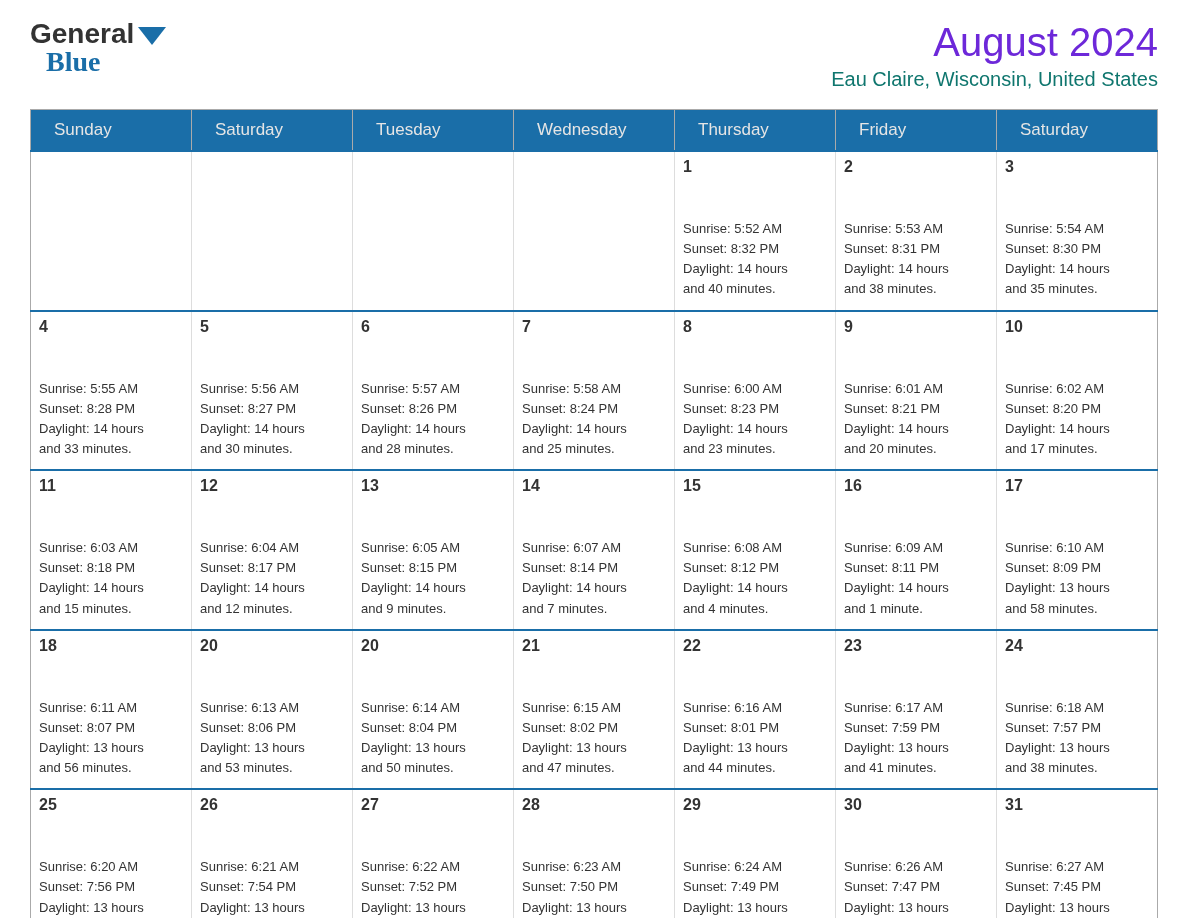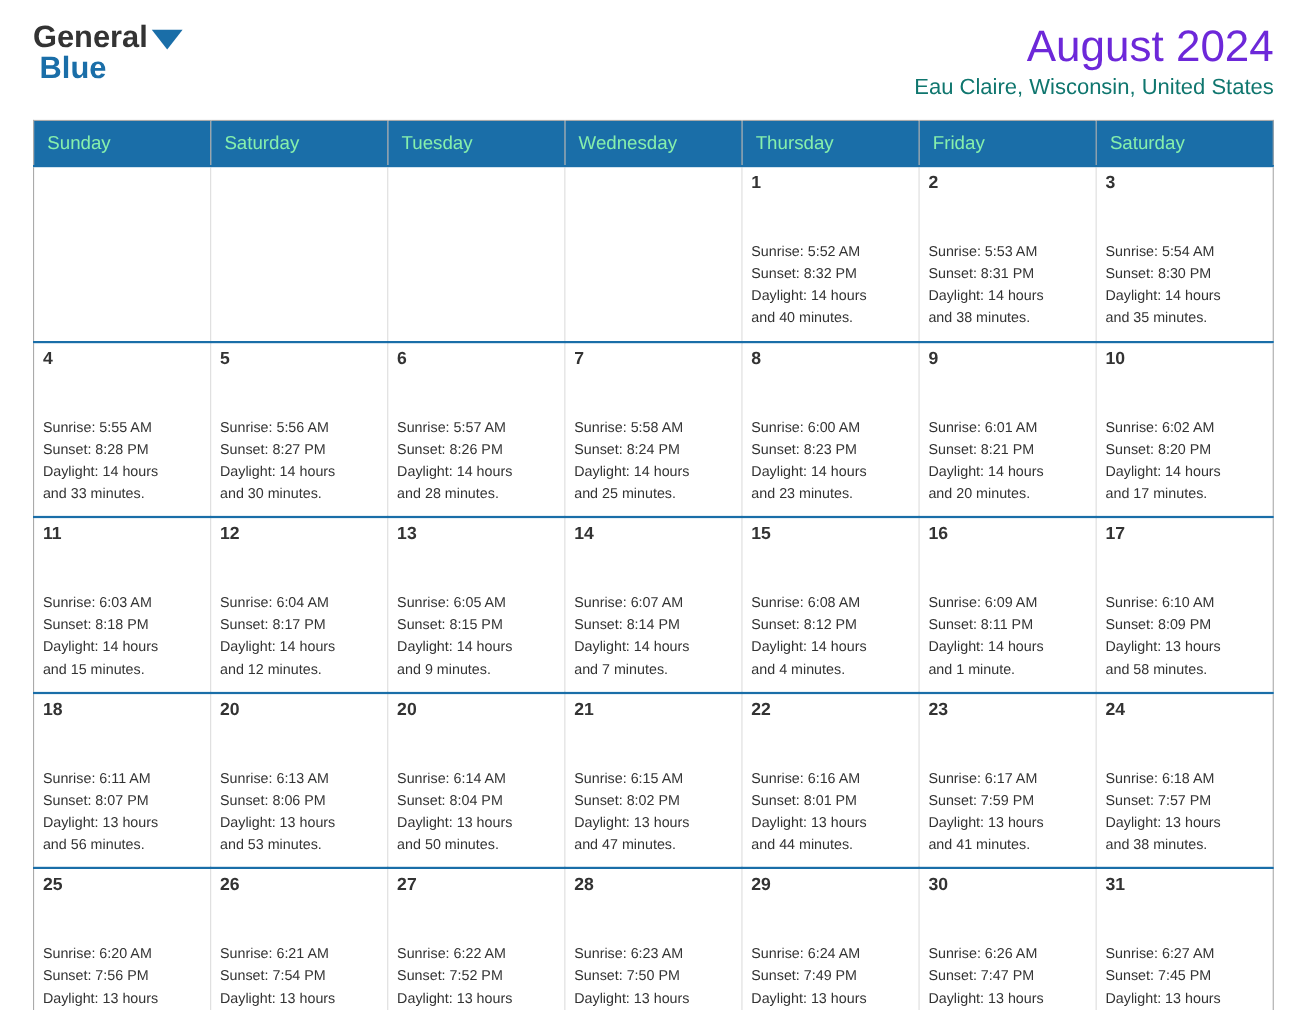--- a/index.html
+++ b/index.html
@@ -60,24 +60,24 @@
     }
     .calendar {
       width: 100%;
       border-collapse: collapse;
       border: 1px solid #aaa;
     }
     .calendar thead tr {
       background-color: #1a6ea8;
     }
     .calendar thead th {
-      color: #86efac;
+      color: #e5e5e5;
       font-size: 17px;
       font-weight: 500;
-      padding: 10px 12px;
+      padding: 10px 23px;
       text-align: left;
       border-right: 1px solid #aaa;
       width: calc(100% / 7);
     }
     .calendar thead th:last-child { border-right: none; }
     .calendar tbody tr {
       border-top: 2px solid #1a6ea8;
     }
     .calendar tbody td {
       vertical-align: top;
@@ -108,21 +108,21 @@
   </style>
 </head>
 <body>
 
 <div class="header">
   <div class="logo">
     <div class="logo-text">
       <span class="logo-general">General</span>
       <div class="logo-arrow"></div>
     </div>
-    <div style="margin-left:4px;">
+    <div style="margin-left:14px;font-family:Liberation Serif, serif;">
       <span class="logo-blue">Blue</span>
     </div>
   </div>
   <div class="title-section">
     <div class="month-title">August 2024</div>
     <div class="location">Eau Claire, Wisconsin, United States</div>
   </div>
 </div>
 
 <table class="calendar">

